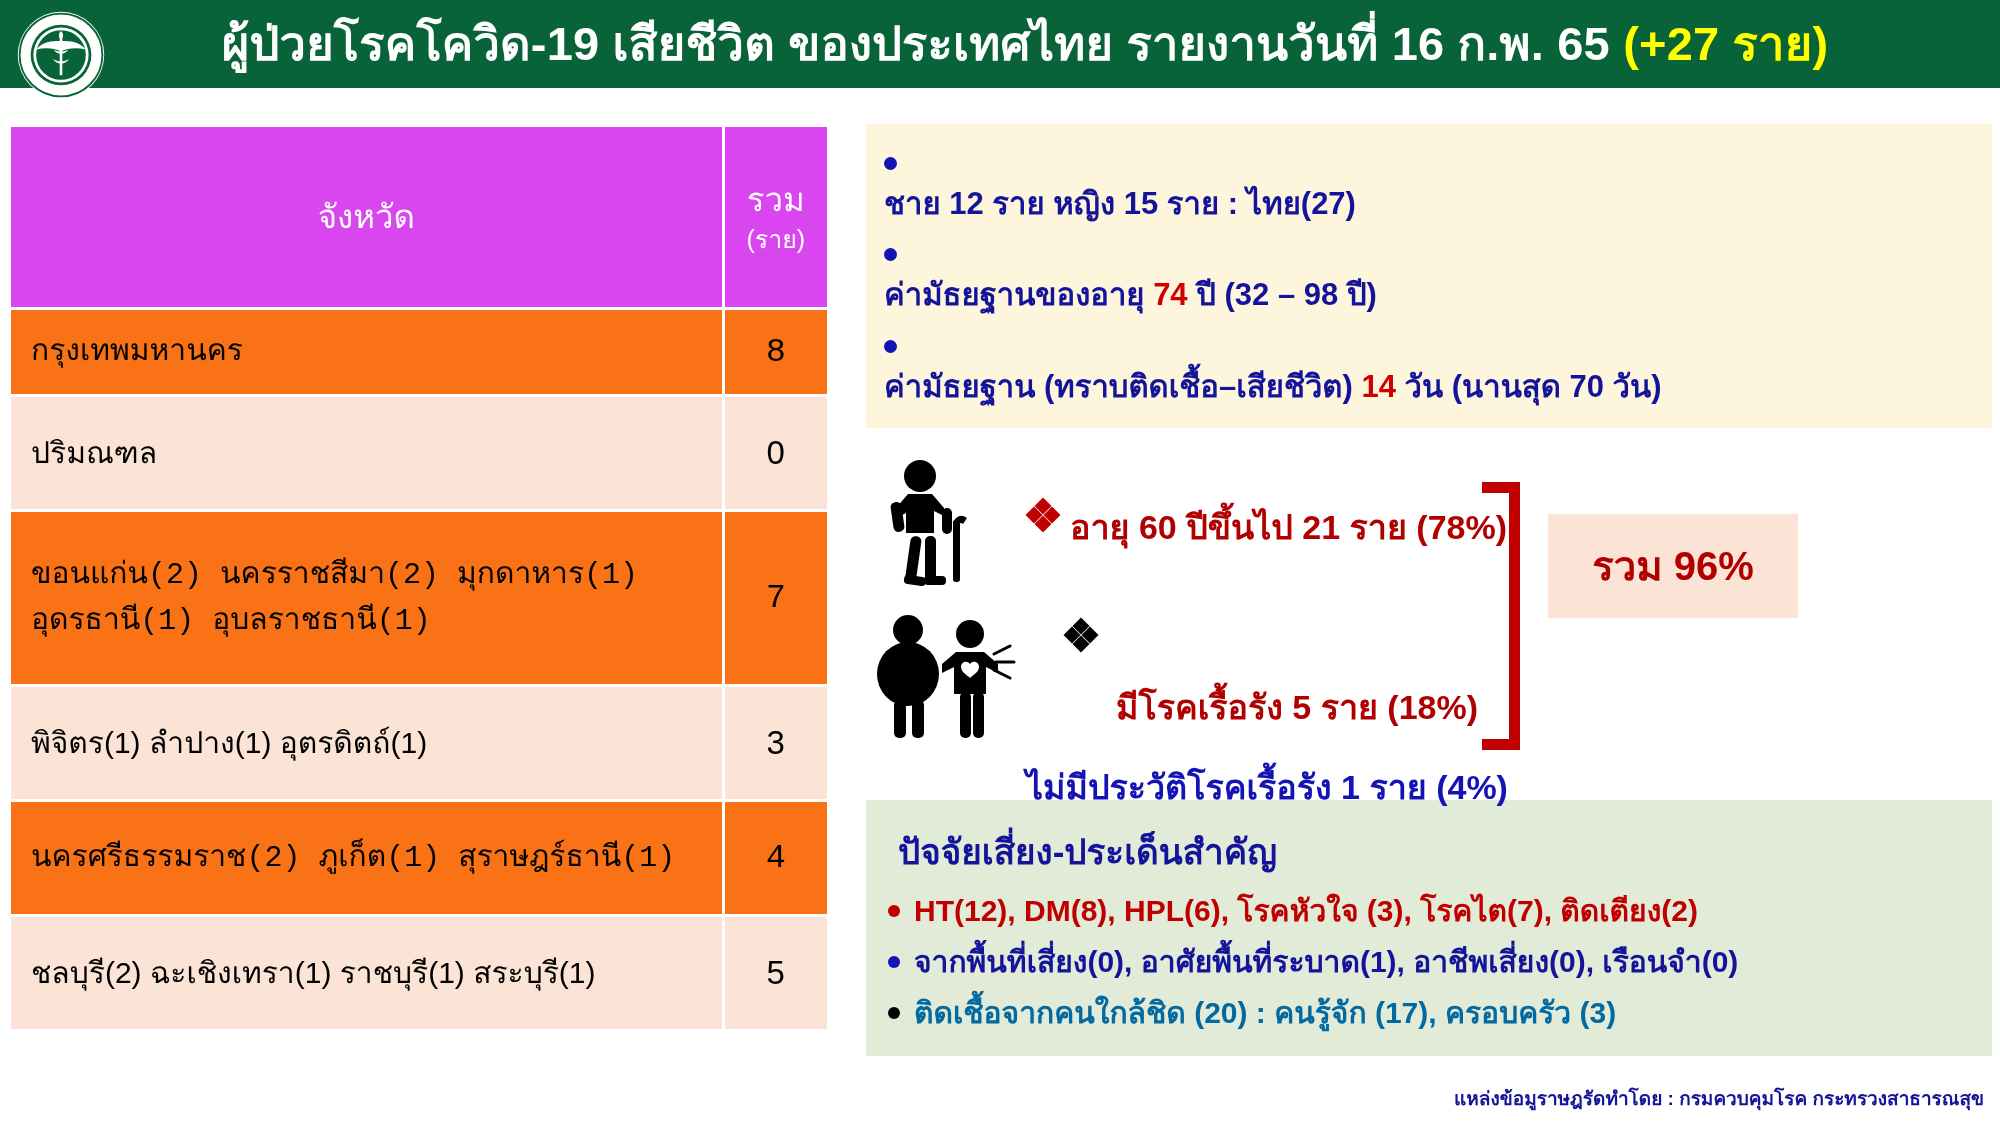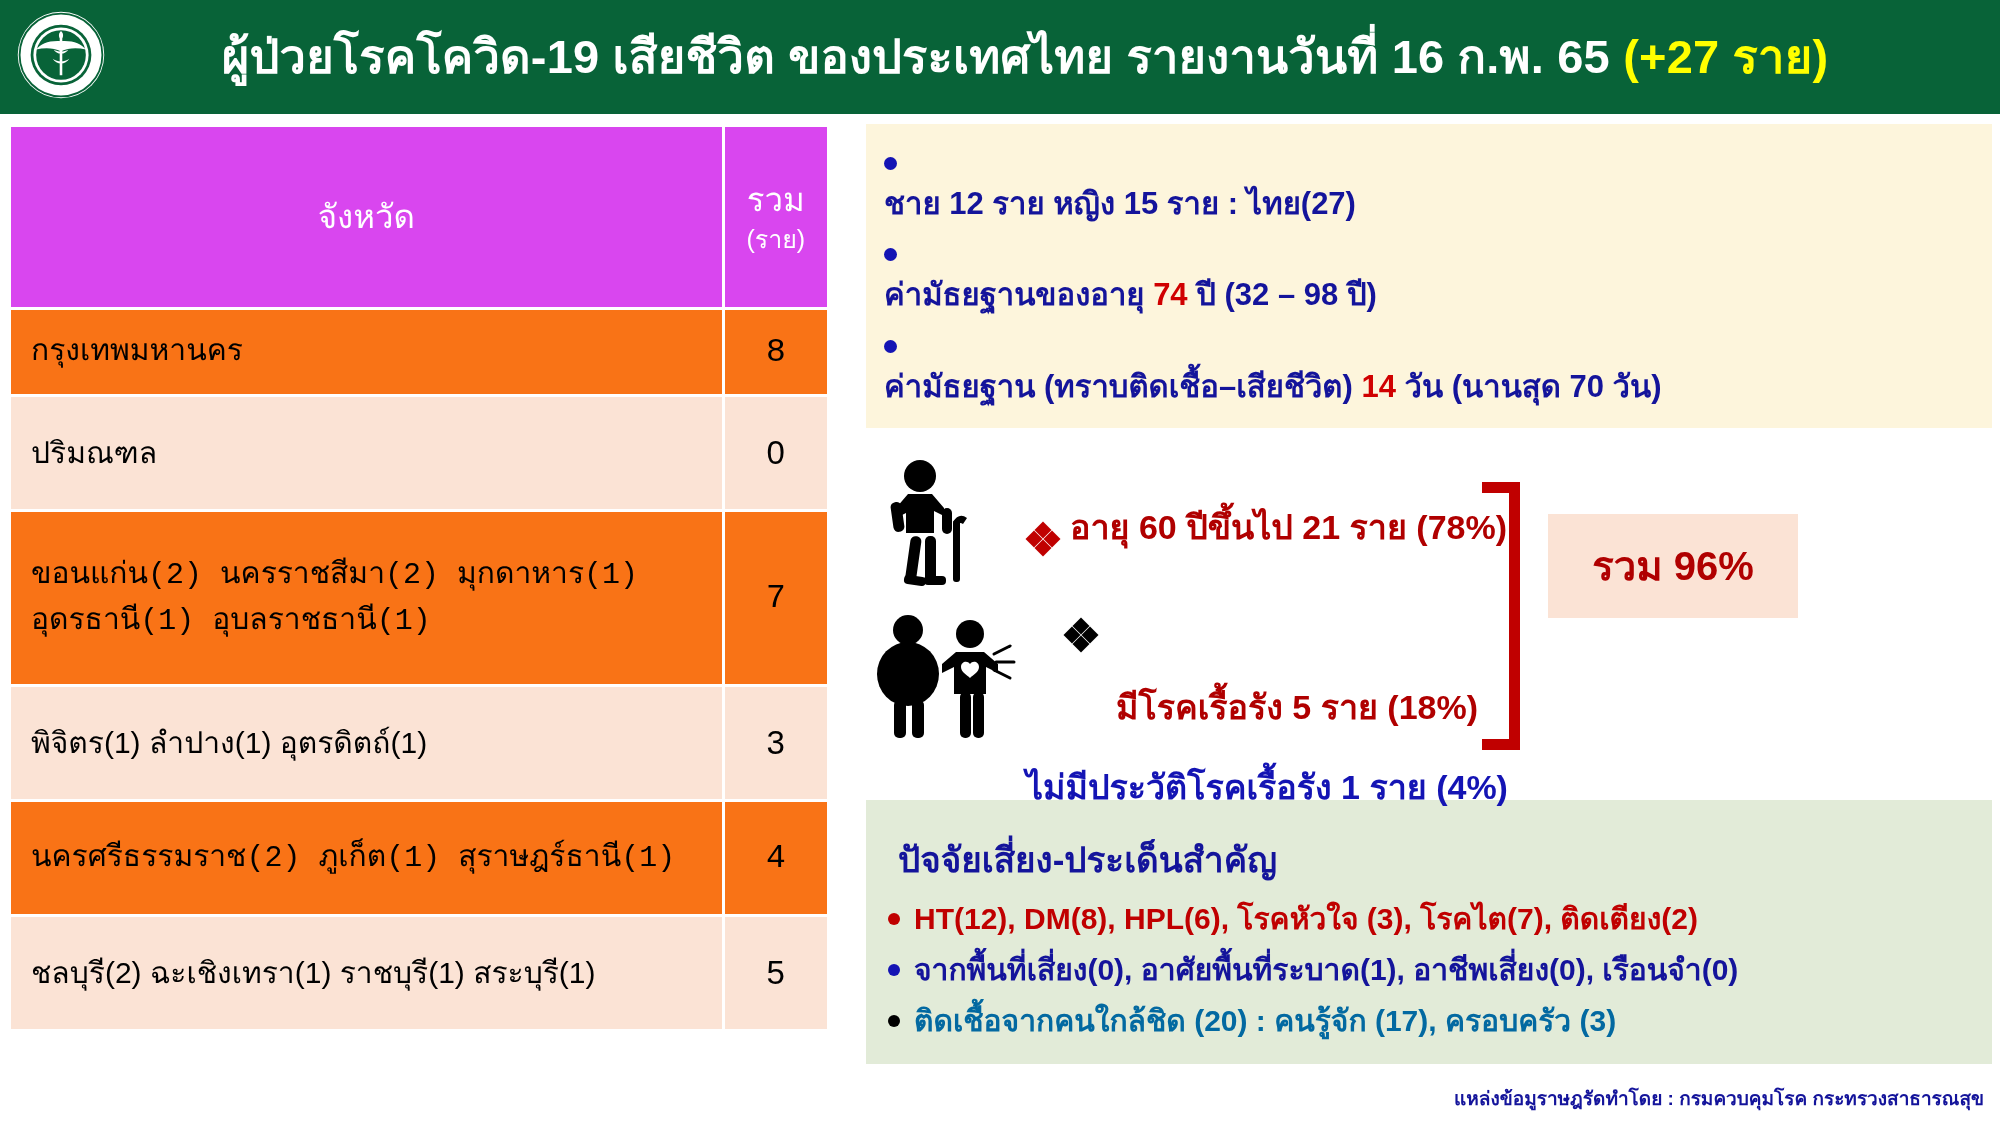--- a/index.html
+++ b/index.html
@@ -6,21 +6,21 @@
   html, body {
     width: 2000px; height: 1125px;
     background: #ffffff;
     font-family: "Liberation Sans", "DejaVu Sans", sans-serif;
     overflow: hidden;
   }
   .page { position: relative; width: 2000px; height: 1125px; background: #fff; }
 
   
   .header {
-    position: absolute; left: 0; top: 0; width: 2000px; height: 114px;
+    position: absolute; left: 0; top: 0; width: 2000px; height: 88px;
     background: #086338;
     display: flex; align-items: center;
   }
   .logo-wrap {
     position: absolute; left: 14px; top: 8px;
     width: 94px; height: 94px;
     display: flex; align-items: center; justify-content: center;
   }
   .header-title {
     width: 100%; text-align: center;
@@ -78,21 +78,21 @@
   .red { color: #D00000; }
 
   
   .mid { position: relative; width: 1126px; height: 358px; margin-top: 14px; }
 
   .pic-elder { position: absolute; left: 14px; top: 16px; }
   .pic-pair  { position: absolute; left: 6px;  top: 170px; }
 
   .line-60up {
     position: absolute; left: 162px; top: 58px;
-    display: flex; align-items: flex-end; gap: 12px;
+    display: flex; align-items: flex-start; gap: 12px;
     font-size: 34px; font-weight: bold; color: #B00000; white-space: nowrap;
   }
   .line-under {
     position: absolute; left: 200px; top: 178px;
     display: flex; align-items: center; gap: 12px;
     font-size: 34px; font-weight: bold; color: #111; white-space: nowrap;
   }
   .line-chronic {
     position: absolute; left: 250px; top: 238px;
     font-size: 34px; font-weight: bold; color: #B00000; white-space: nowrap;
@@ -126,21 +126,21 @@
   }
 
   .line-nochronic {
     position: absolute; left: 160px; top: 318px;
     font-size: 34px; font-weight: bold; color: #1414B4; white-space: nowrap;
   }
 
   
   .green-box {
     width: 1126px; background: #E2EBD8;
-    padding: 28px 16px 18px 16px;
+    padding: 20px 16px 18px 16px;
   }
   .green-title {
     font-size: 35px; font-weight: bold; color: #14149B;
     padding: 4px 0 6px 16px;
   }
   .green-box .li {
     display: flex; align-items: flex-start; gap: 14px;
     font-size: 30px; font-weight: bold; line-height: 1.30;
     padding: 6px 0 6px 6px; white-space: nowrap;
   }

